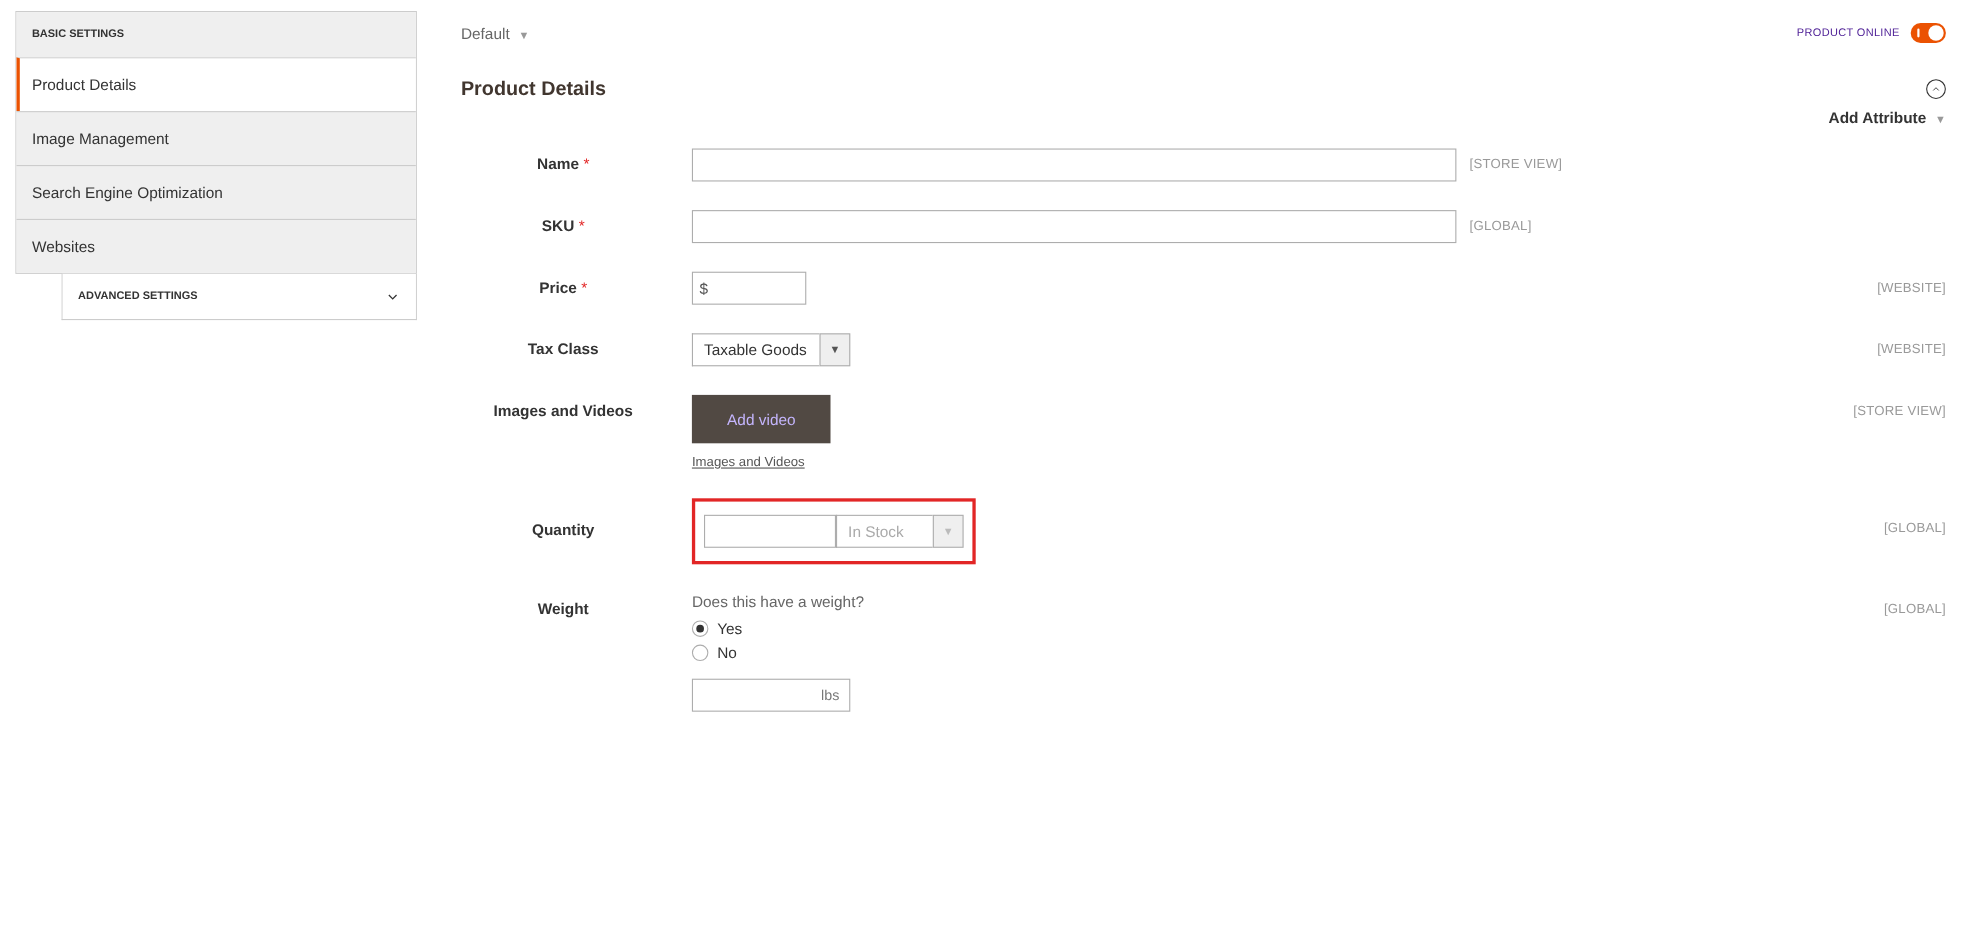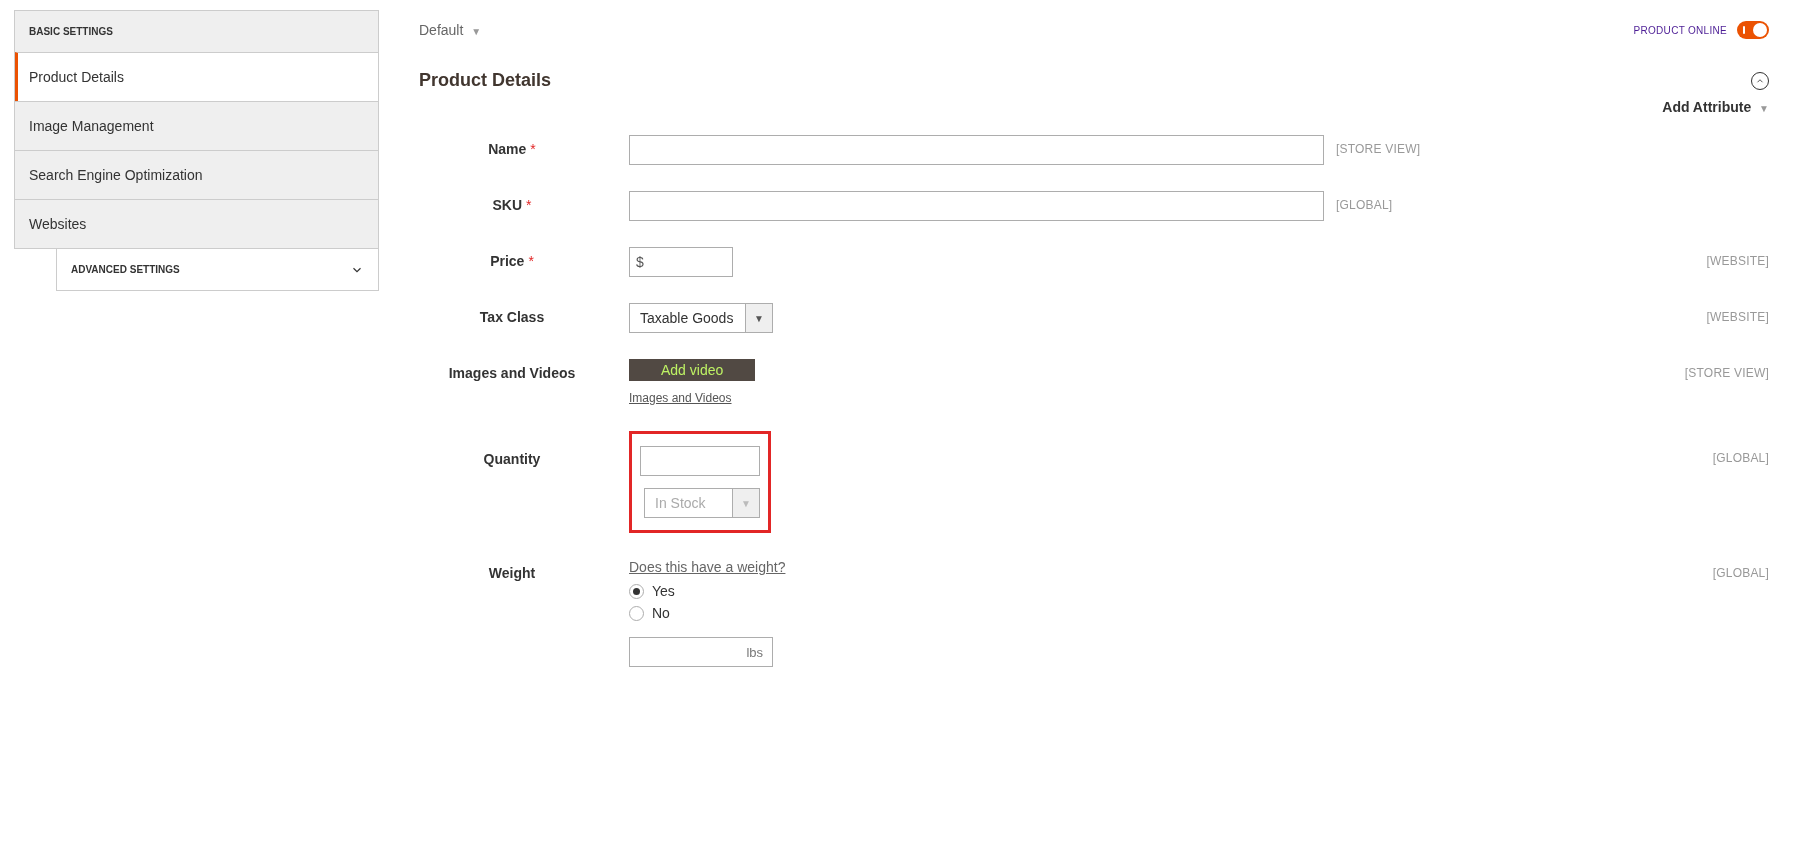--- a/index.html
+++ b/index.html
@@ -223,22 +223,22 @@
     background: #efefef;
     display: flex;
     align-items: center;
     justify-content: center;
     cursor: pointer;
   }
   .select-btn .tri { color: #555; font-size: 10px; }
   .tax .select-body { width: 116px; }
   .btn-dark {
     background: #514943;
-    color: #bef264;
-    height: 22px;
+    color: #c4b5fd;
+    height: 44px;
     padding: 0 32px;
     border: none;
     font-size: 14px;
     cursor: pointer;
   }
   .images-grid {
     margin-top: 5px;
     border: 1px dashed #ccc;
     width: 695px;
     padding: 6px;
@@ -269,37 +269,34 @@
     color: #555;
     text-decoration: underline;
     margin-top: 10px;
     display: inline-block;
     cursor: pointer;
   }
   .qty-highlight {
     border: 3px solid #e22626;
     padding: 12px 8px;
     display: inline-flex;
-    gap: 12px;
-    align-items: flex-end;
-    flex-direction: column;
+    align-items: flex-start;
   }
   .qty-highlight .text-input { width: 120px; }
   .qty-highlight .select-wrap.disabled .select-body {
     width: 88px;
     color: #aaa;
   }
   .qty-highlight .select-wrap.disabled .select-btn {
     background: #efefef;
   }
   .weight-q {
     color: #666;
     font-size: 14px;
     margin-bottom: 8px;
-    text-decoration: underline;
   }
   .radio-row {
     display: flex;
     align-items: center;
     gap: 8px;
     margin-bottom: 6px;
     font-size: 14px;
     color: #333;
   }
   .radio {

